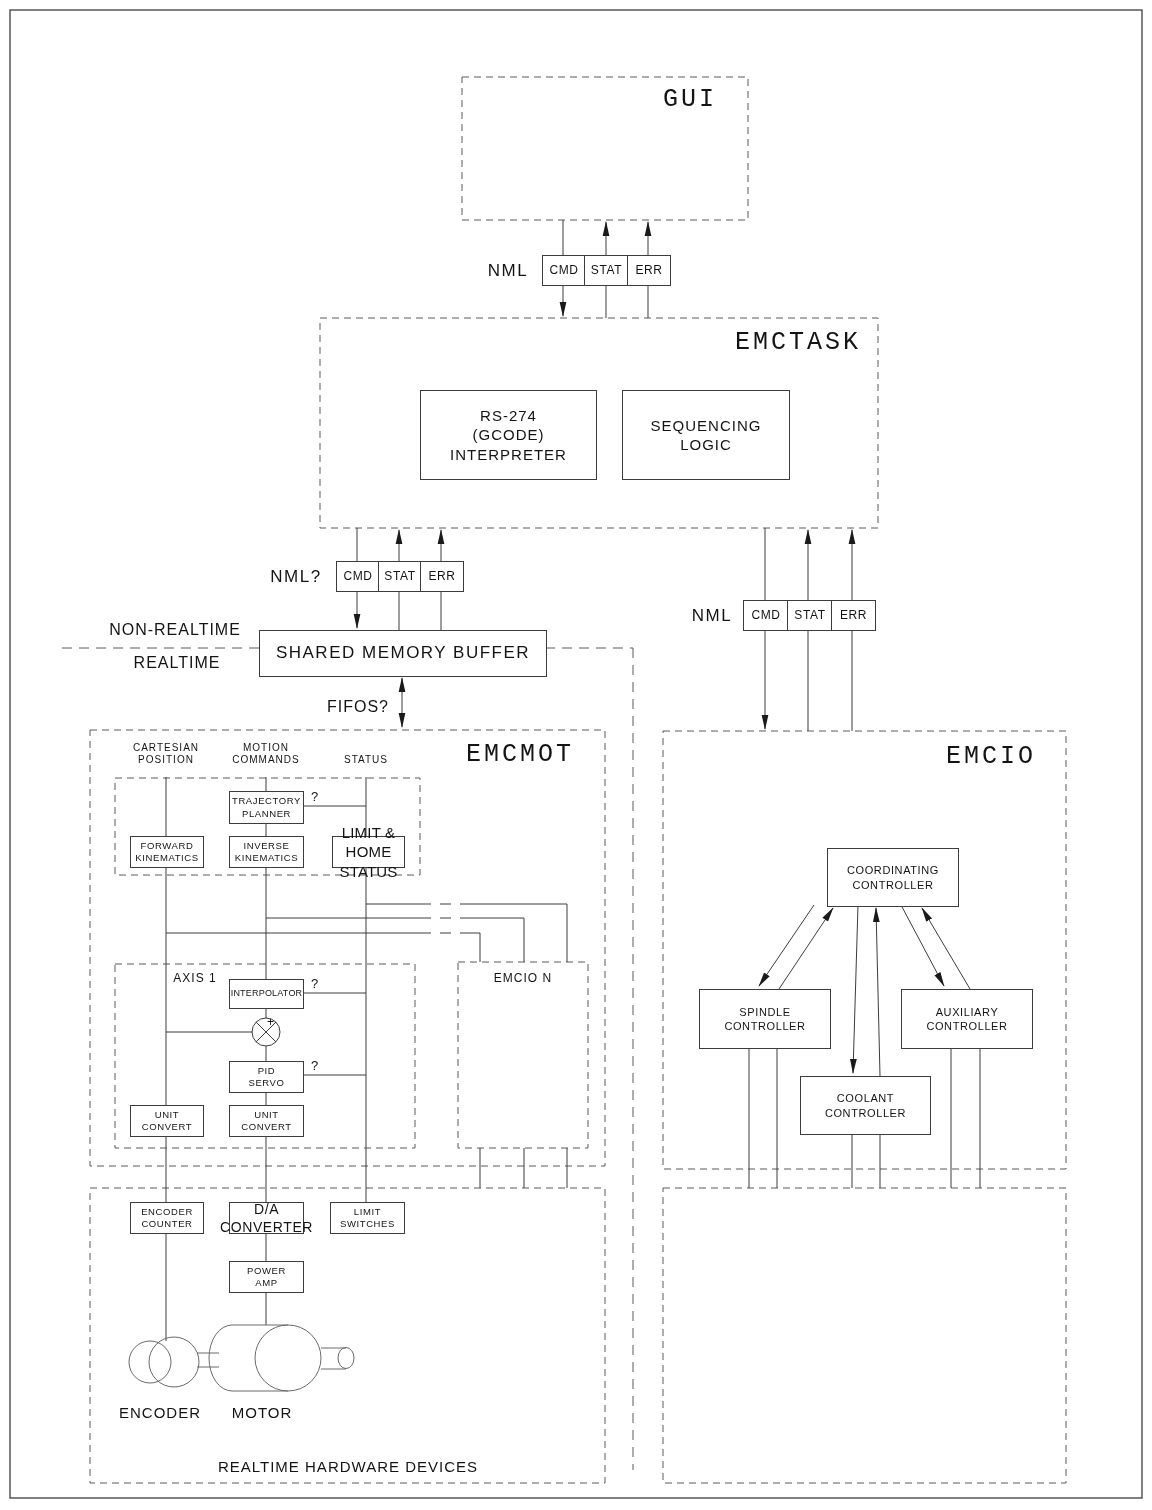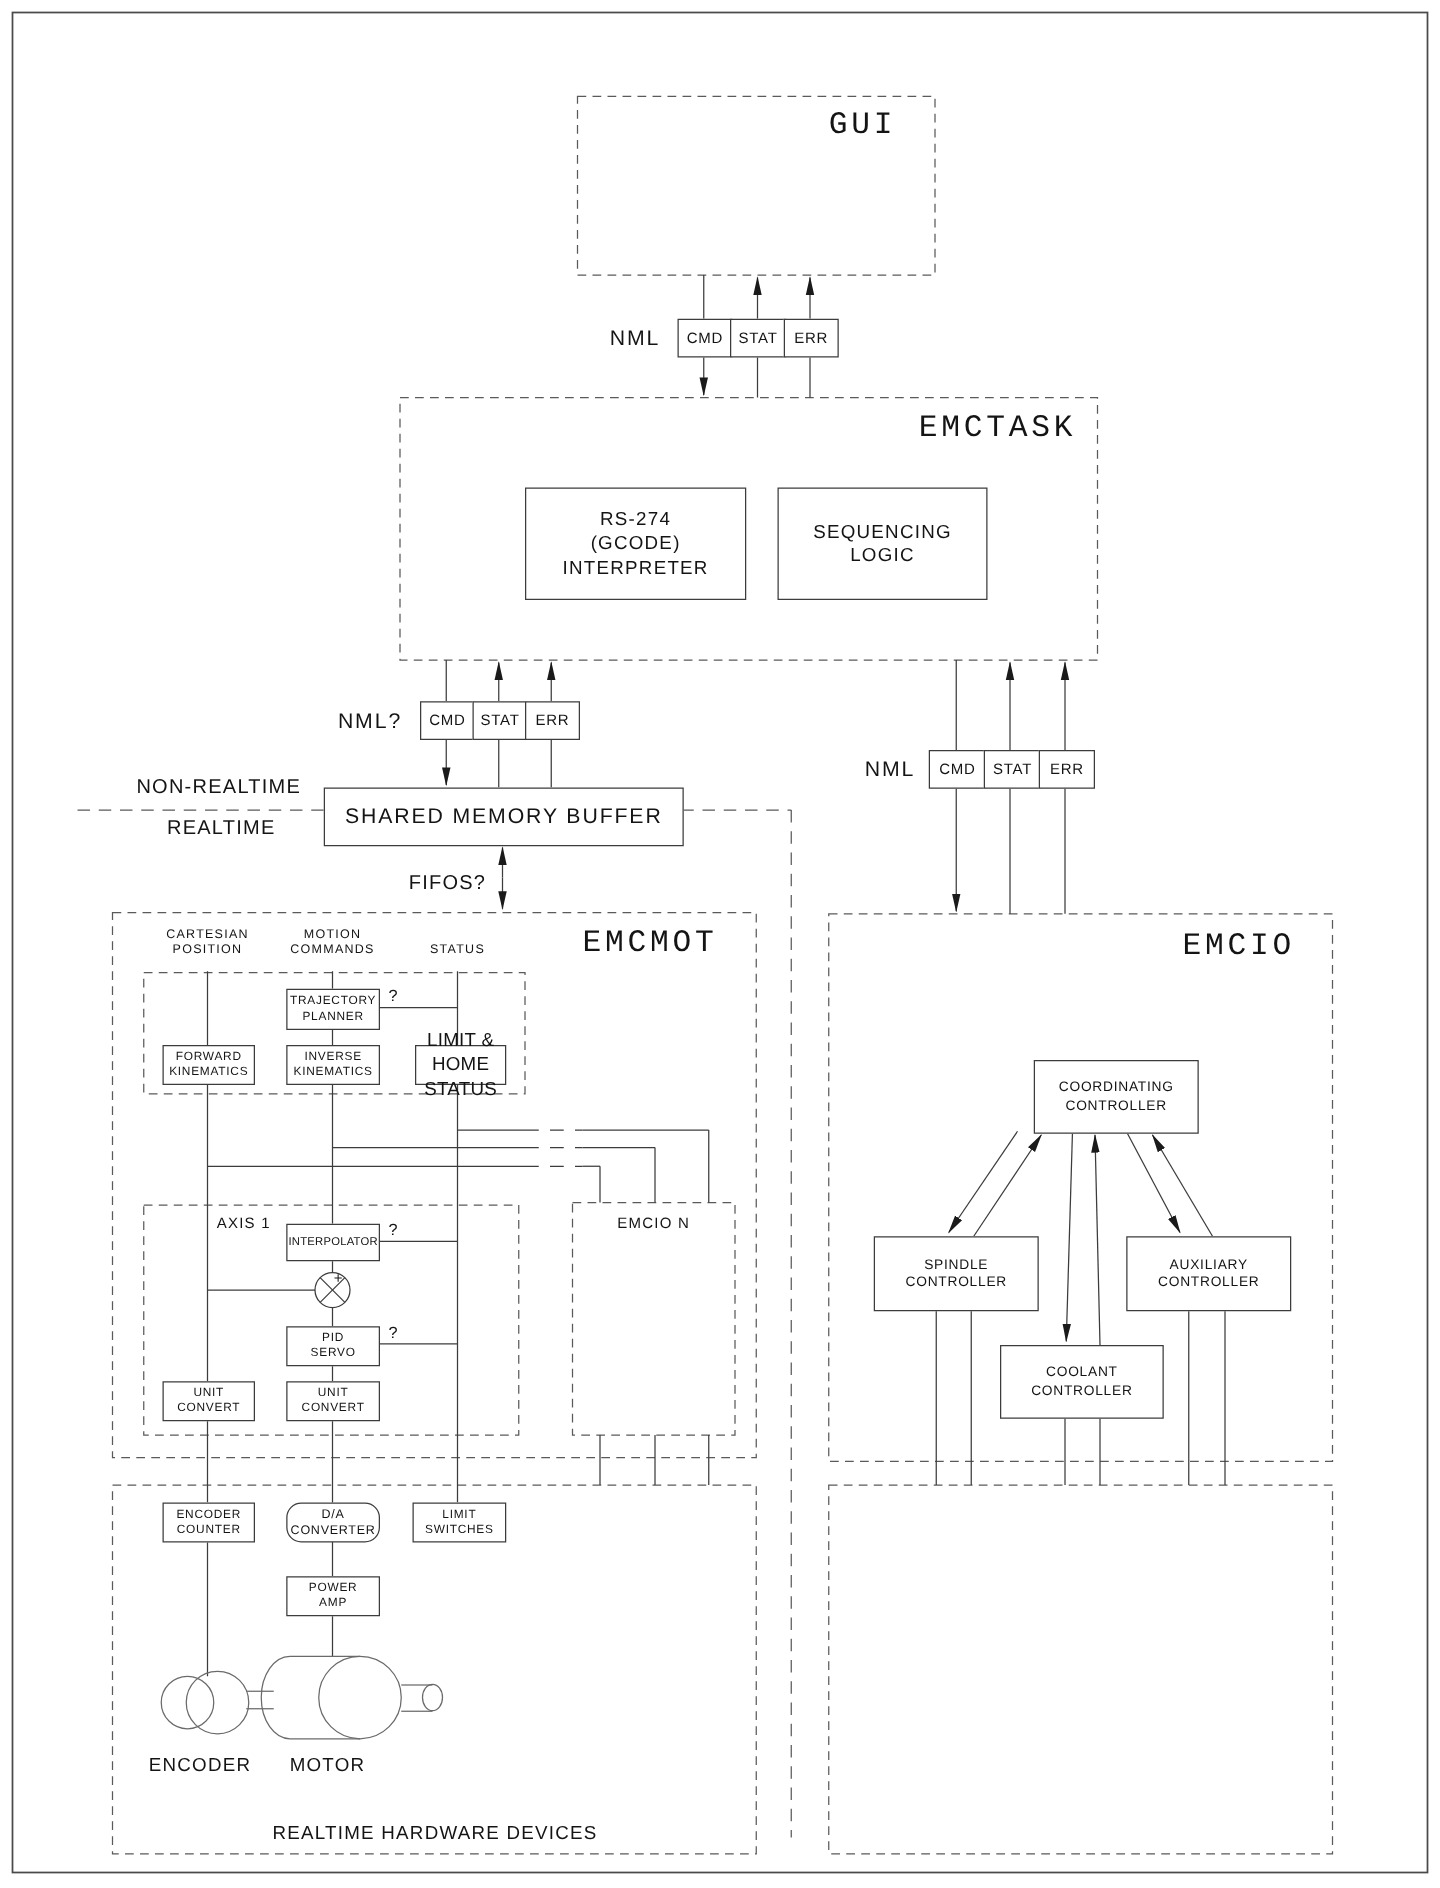--- a/index.html
+++ b/index.html
@@ -230,21 +230,21 @@
 CONTROLLER</div>
   <div class="sbox" style="left:699px;top:989px;width:130px;height:58px;font-size:11px;">SPINDLE
 CONTROLLER</div>
   <div class="sbox" style="left:901px;top:989px;width:130px;height:58px;font-size:11px;">AUXILIARY
 CONTROLLER</div>
   <div class="sbox" style="left:800px;top:1076px;width:129px;height:57px;font-size:11px;">COOLANT
 CONTROLLER</div>
 
   <div class="sbox" style="left:130px;top:1202px;width:72px;height:30px;font-size:9.5px;">ENCODER
 COUNTER</div>
-  <div class="sbox" style="left:229px;top:1202px;width:73px;height:30px;font-size:10px;border-radius:12px;">D/A
+  <div class="sbox" style="left:229px;top:1202px;width:73px;height:30px;font-size:14px;">D/A
 CONVERTER</div>
   <div class="sbox" style="left:330px;top:1202px;width:73px;height:30px;font-size:9.5px;">LIMIT
 SWITCHES</div>
   <div class="sbox" style="left:229px;top:1261px;width:73px;height:30px;font-size:9.5px;">POWER
 AMP</div>
 
   <div class="lbl" style="left:110px;top:1404px;width:100px;font-size:15px;">ENCODER</div>
   <div class="lbl" style="left:214px;top:1404px;width:96px;font-size:15px;">MOTOR</div>
 
   <div class="lbl" style="left:148px;top:1458px;width:400px;font-size:15px;">REALTIME HARDWARE DEVICES</div>

